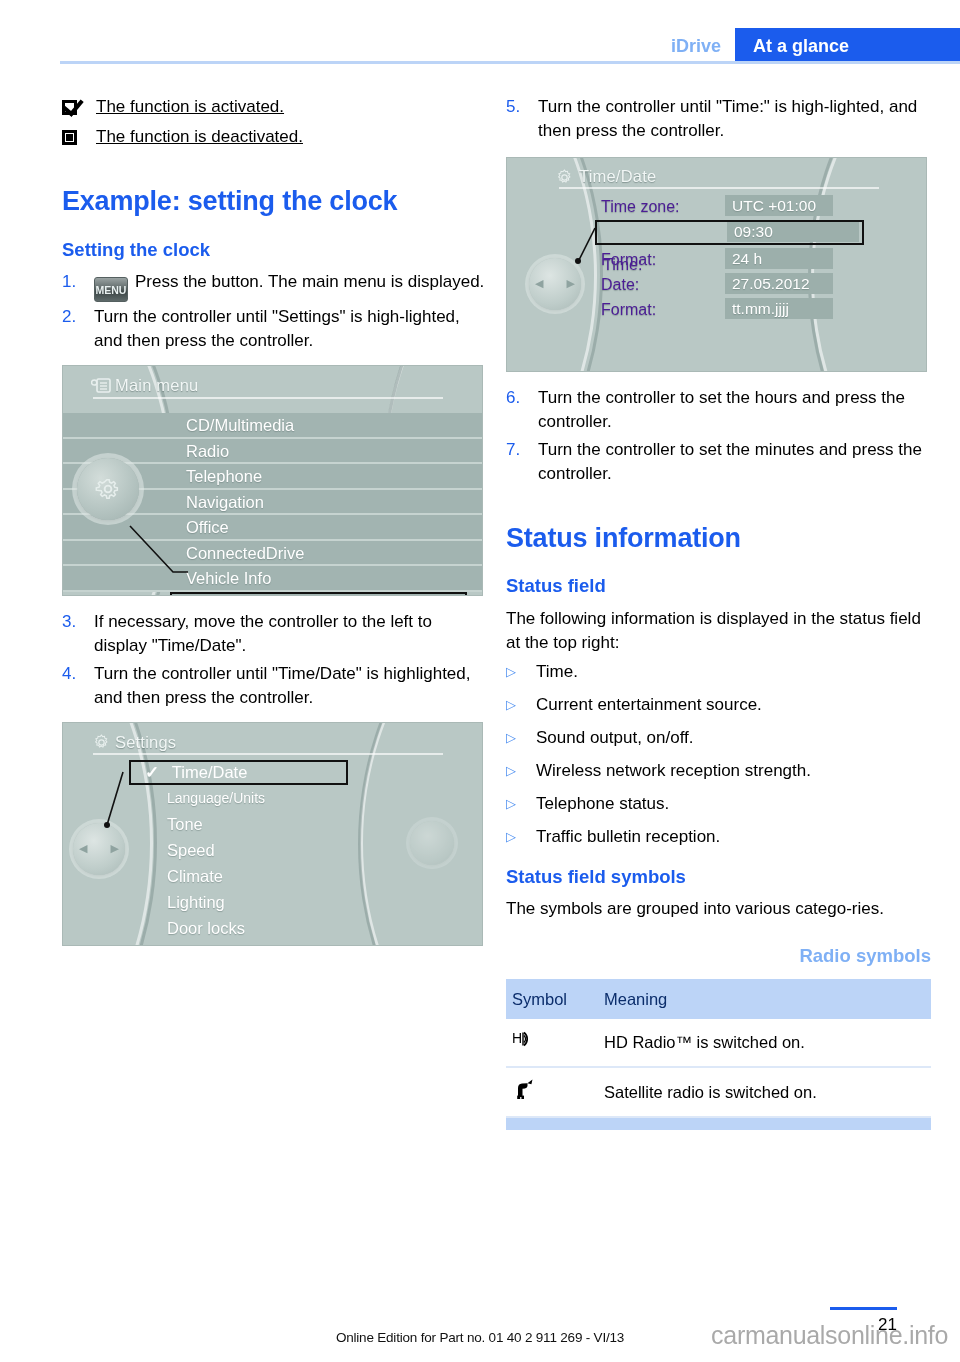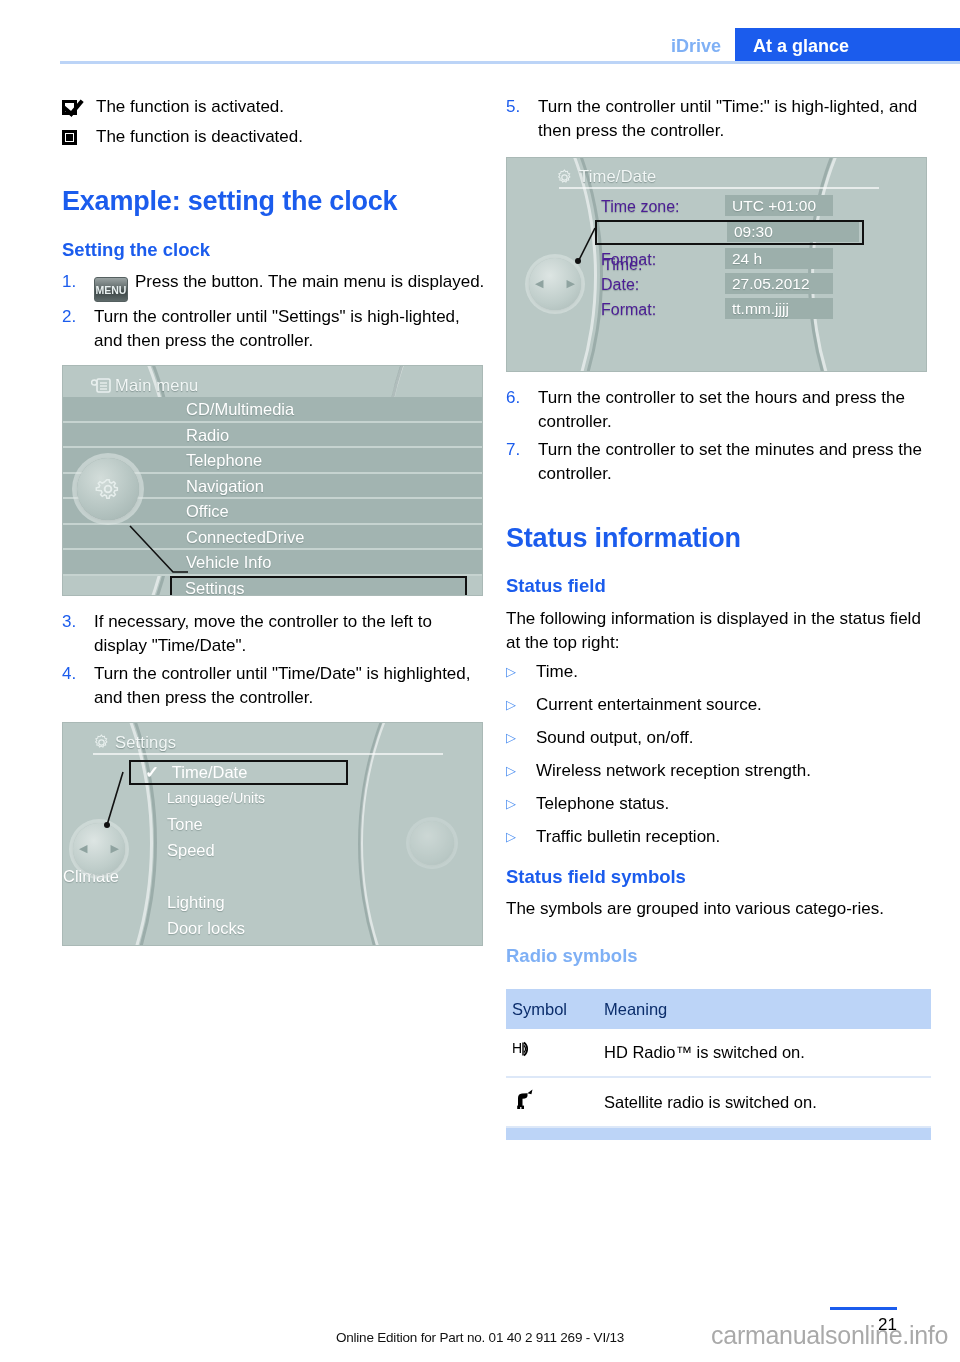--- a/index.html
+++ b/index.html
@@ -34,21 +34,21 @@
   }
 
   
   .col { position: absolute; width: 425px; top: 95px; }
   .col-left { left: 62px; }
   .col-right { left: 506px; }
 
   
   p, li, div { font-size: 16.5px; line-height: 1.38; color: #000; }
 
-  .sym-line { display: flex; align-items: flex-start; margin-bottom: 5px; }
+  .sym-line { display: flex; align-items: flex-start; margin-bottom: 5px; text-decoration: underline; }
   .sym-box { width: 34px; flex: 0 0 34px; padding-top: 1px; text-align: left; }
   .sym-text { font-size: 17px; color: #000; line-height: 1.45; }
 
   .cb {
     display: inline-block; position: relative; width: 15px; height: 15px;
     border: 3px solid #000; background: #fff; vertical-align: -2px;
   }
   .cb.checked::after {
     content: ""; position: absolute; left: 2px; top: -7px;
     width: 8px; height: 15px; border: solid #000;
@@ -62,21 +62,22 @@
   h1.section {
     color: #1b5ced; font-size: 27px; font-weight: bold;
     margin: 34px 0 16px 0; letter-spacing: -0.2px;
   }
   h2.sub {
     color: #1b5ced; font-size: 18.5px; font-weight: bold;
     margin: 16px 0 8px 0;
   }
   h3.subsub {
     color: #7fb0f5; font-size: 18.5px; font-weight: bold;
-    margin: 22px 0 20px 0;
+    margin: 22px 0 10px 0;
+    text-align: right;
   }
 
   ol.steps { list-style: none; }
   ol.steps > li {
     display: flex; align-items: flex-start; margin-bottom: 3px;
   }
   .step-num {
     color: #1b5ced; font-size: 17px; font-weight: normal;
     flex: 0 0 32px; line-height: 1.42;
   }
@@ -258,21 +259,21 @@
       <svg class="screen-title-icon" viewBox="0 0 20 18">
         <rect x="6" y="2" width="13" height="13" rx="1.5" fill="none" stroke="#eef4f3" stroke-width="1.6"></rect>
         <line x1="9" y1="6" x2="16" y2="6" stroke="#eef4f3" stroke-width="1.4"></line>
         <line x1="9" y1="9" x2="16" y2="9" stroke="#eef4f3" stroke-width="1.4"></line>
         <line x1="9" y1="12" x2="16" y2="12" stroke="#eef4f3" stroke-width="1.4"></line>
         <circle cx="3.2" cy="5.5" r="2.6" fill="none" stroke="#eef4f3" stroke-width="1.5"></circle>
       </svg>
       <div class="screen-title">Main menu</div>
       <div class="screen-hr" style="top:31px;"></div>
 
-      <div class="menu-rows" style="top:31px;">
+      <div class="menu-rows" style="top:47px;">
         <div class="menu-row">CD/Multimedia</div>
         <div class="menu-row">Radio</div>
         <div class="menu-row">Telephone</div>
         <div class="menu-row">Navigation</div>
         <div class="menu-row">Office</div>
         <div class="menu-row">ConnectedDrive</div>
         <div class="menu-row">Vehicle Info</div>
         <div class="menu-row sel" style="margin-left:107px; padding-left:13px; width:297px;">Settings</div>
       </div>
 
@@ -314,21 +315,21 @@
       <div class="screen-hr" style="top:30px;"></div>
 
       <div style="position:absolute; left:0; right:0; top:37px;">
         <div style="position:relative; height:25px; margin-left:66px; width:219px; border:2.5px solid #111; color:#fff; font-size:16.5px; line-height:20px; padding-left:14px;">
           <span class="tick">✓</span>
           <span style="margin-left:8px;">Time/Date</span>
         </div>
         <div style="position:relative; height:26px; padding-left:104px; color:#fff; font-size:14px; line-height:26px; text-shadow:0 1px 1px rgba(90,110,108,.45);">Language/Units</div>
         <div style="position:relative; height:26px; padding-left:104px; color:#fff; font-size:16.5px; line-height:26px; text-shadow:0 1px 1px rgba(90,110,108,.45);">Tone</div>
         <div style="position:relative; height:26px; padding-left:104px; color:#fff; font-size:16.5px; line-height:26px; text-shadow:0 1px 1px rgba(90,110,108,.45);">Speed</div>
-        <div style="position:relative; height:26px; color:#fff; font-size:16.5px; line-height:26px; text-shadow:0 1px 1px rgba(90,110,108,.45);">Climate</div>
+        <div style="position:relative; height:26px; padding-left:104px; color:#fff; font-size:16.5px; line-height:26px; text-shadow:0 1px 1px rgba(90,110,108,.45);">Climate</div>
         <div style="position:relative; height:26px; padding-left:104px; color:#fff; font-size:16.5px; line-height:26px; text-shadow:0 1px 1px rgba(90,110,108,.45);">Lighting</div>
         <div style="position:relative; height:26px; padding-left:104px; color:#fff; font-size:16.5px; line-height:26px; text-shadow:0 1px 1px rgba(90,110,108,.45);">Door locks</div>
       </div>
 
       <div class="pad" style="left:10px; top:100px; width:52px; height:52px;">
         <span class="ar l">◀</span>
         <span class="ar r">▶</span>
       </div>
       <div class="pad" style="right:28px; top:98px; width:44px; height:44px; opacity:.55;"></div>
 

